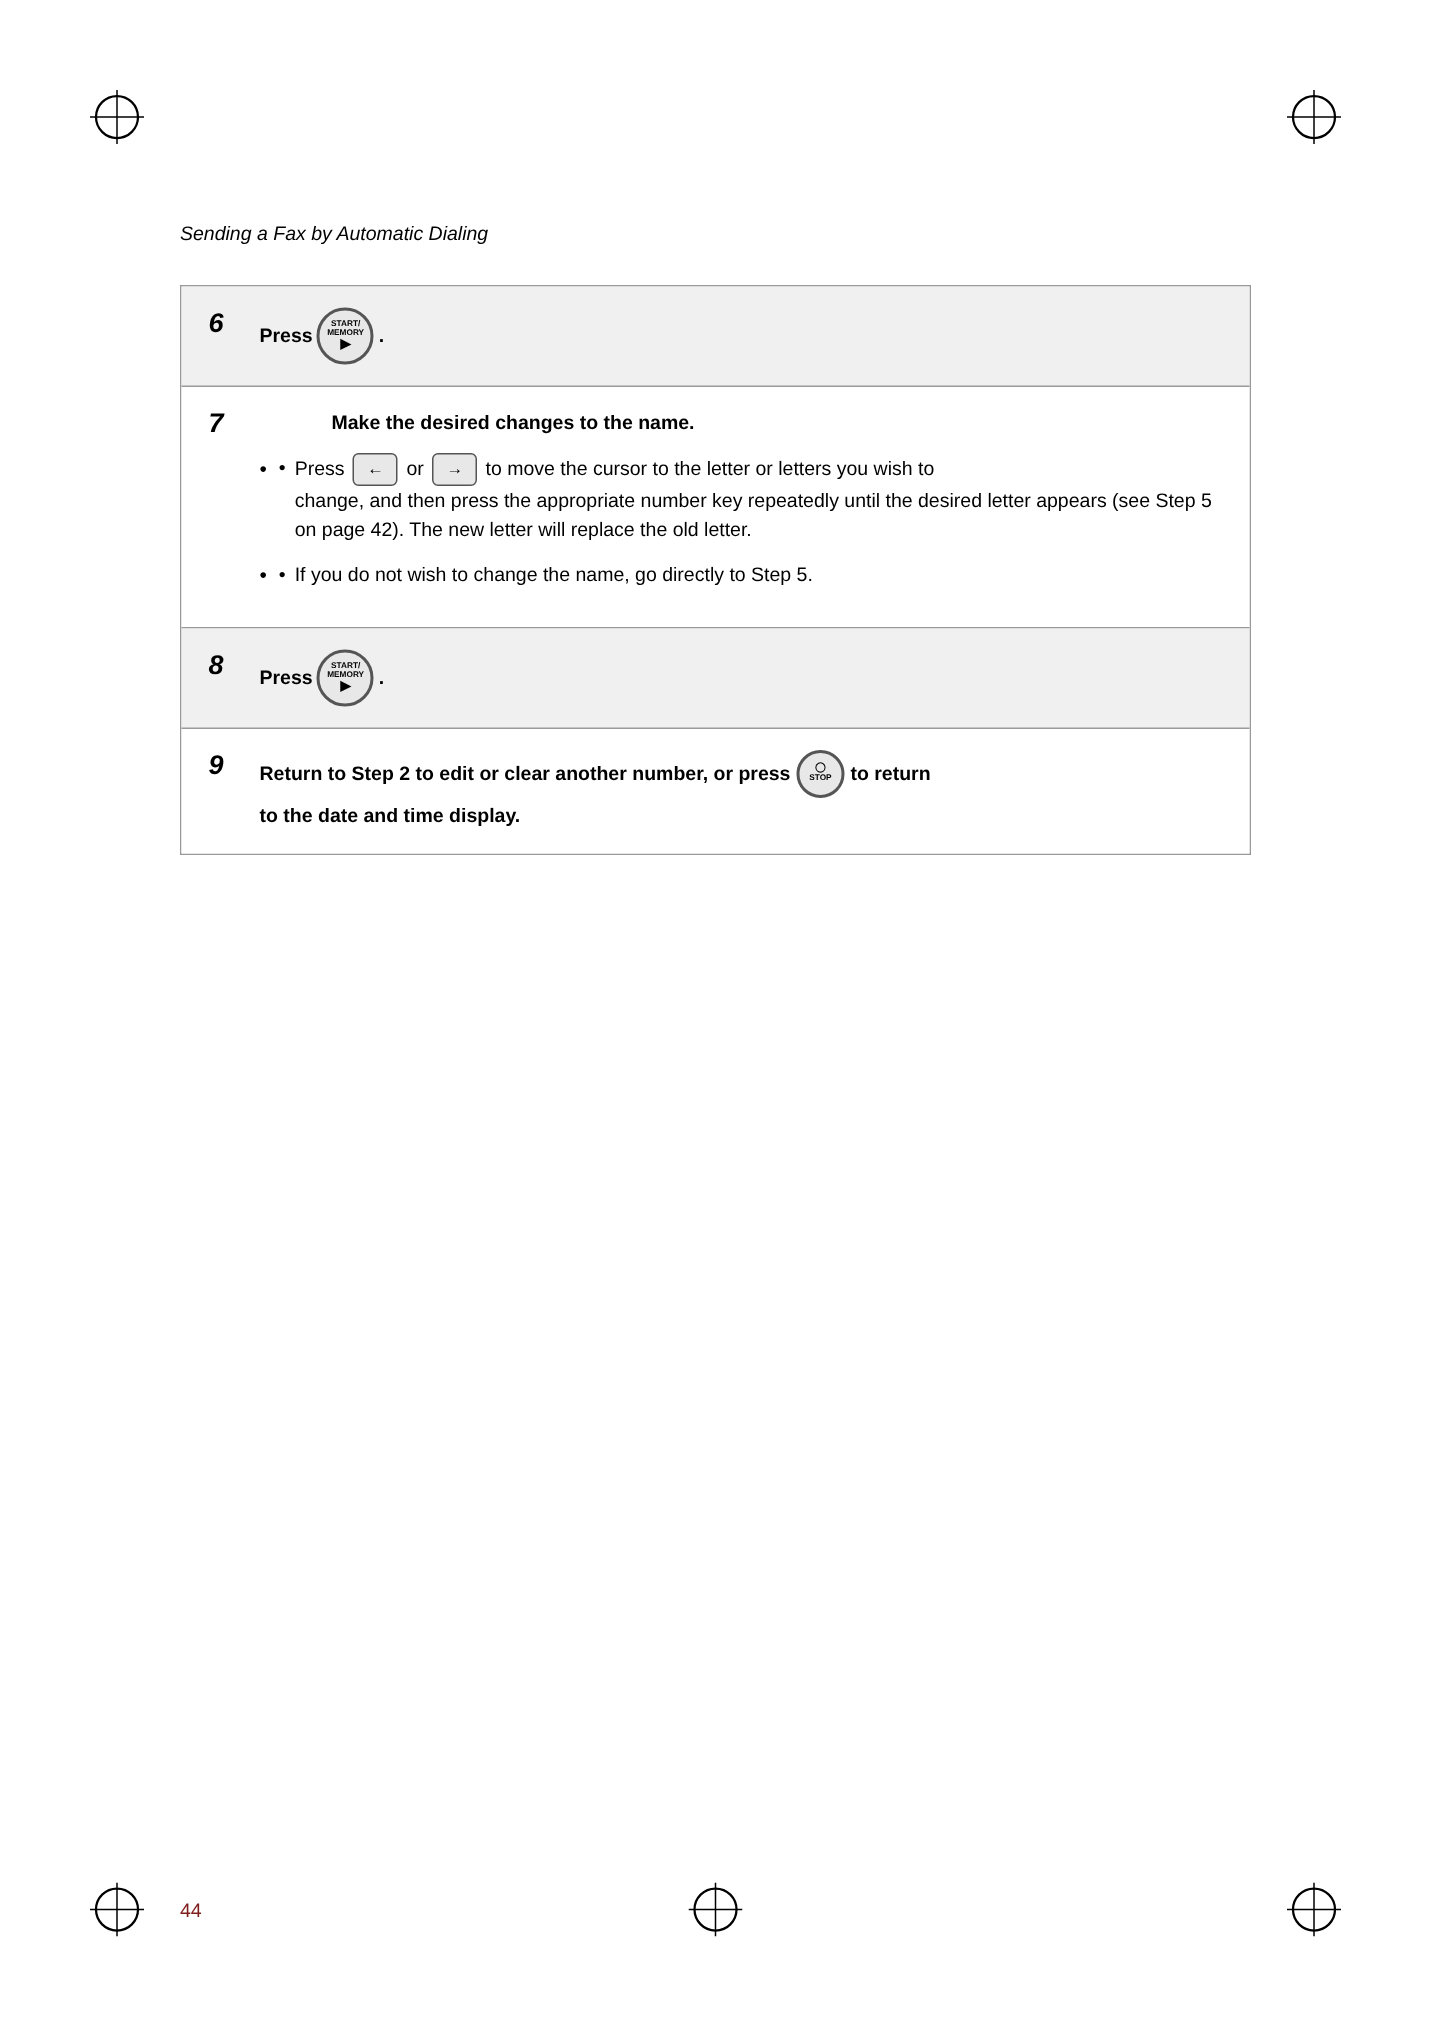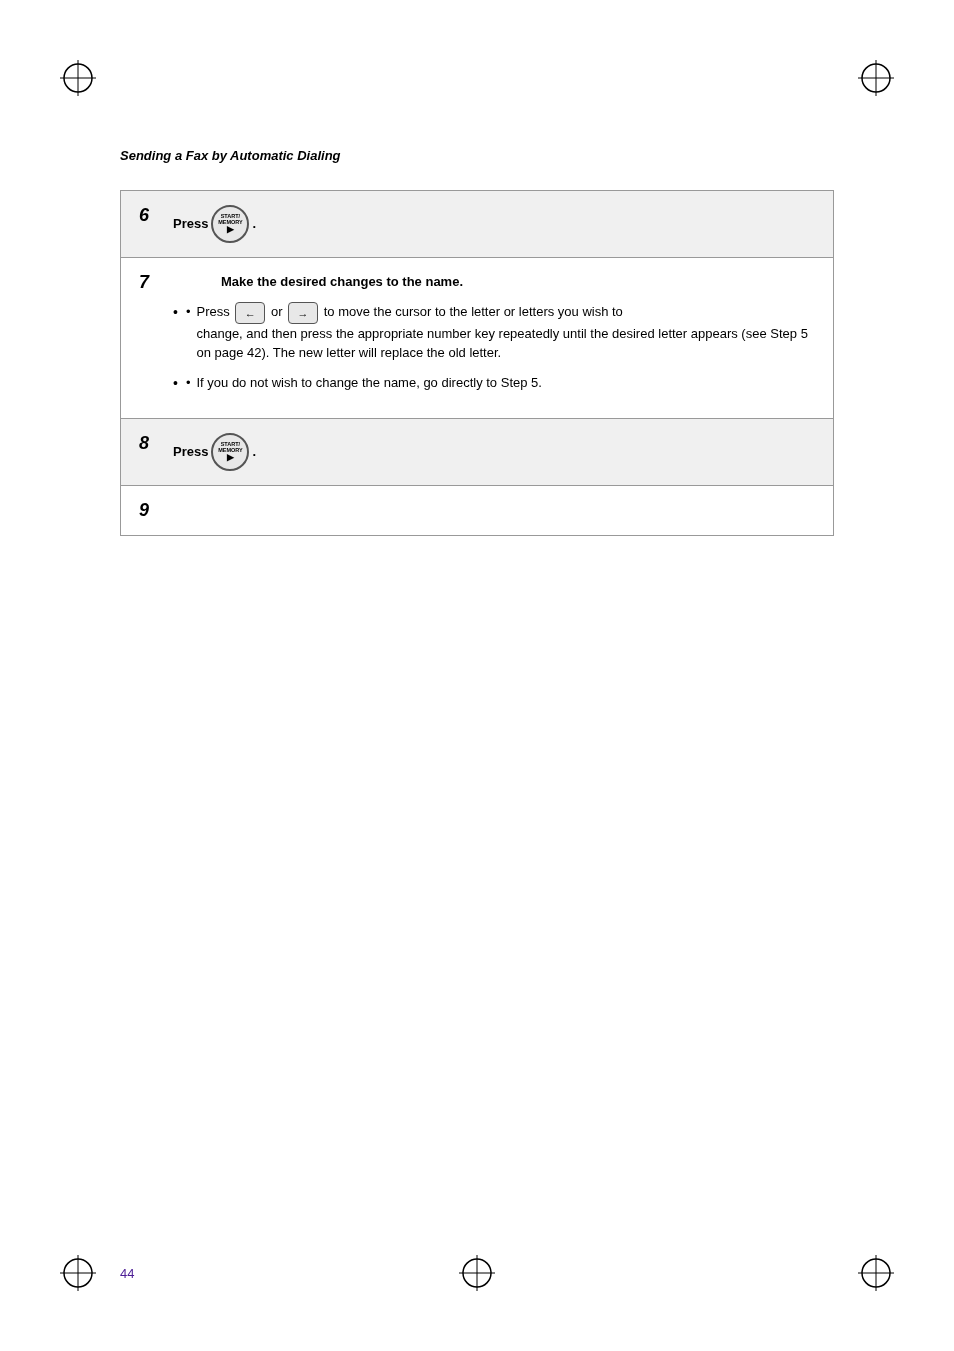--- a/index.html
+++ b/index.html
@@ -37,32 +37,31 @@
       width: 36px;
       height: 36px;
     }
 
     
     .page-number {
       position: absolute;
       bottom: 70px;
       left: 120px;
       font-size: 13px;
-      color: #4c1d95;
+      color: #7f1d1d;
     }
 
     
     .page-header {
       position: absolute;
       top: 148px;
       left: 120px;
       font-size: 13px;
       color: #000;
       font-style: italic;
-      font-weight: bold;
     }
 
     
     .content-box {
       position: absolute;
       top: 190px;
       left: 120px;
       right: 120px;
       border: 1px solid #999;
     }
@@ -296,15 +295,28 @@
             <span class="play-icon" style="font-size:9px;">▶</span>
           </span>
         </span>
         <span><b>.</b></span>
       </div>
     </div>
   </div>
 
   <div class="step-row white">
     <div class="step-number">9</div>
+    <div class="step-content">
+      <div class="step-inline-row" style="flex-wrap: wrap; line-height: 1.8;">
+        <span><b>Return to Step 2 to edit or clear another number, or press</b></span>
+        <span class="btn-stop" style="width:32px;height:32px;margin:0 4px;display:inline-flex;align-items:center;justify-content:center;border-radius:50%;border:2px solid #555;background:#e8e8e8;position:relative;vertical-align:middle;">
+          <span class="btn-stop-inner" style="position:static;transform:none;font-size:6.5px;font-weight:bold;text-align:center;line-height:1.2;">
+            <span style="display:block;">◯</span>
+            <span style="display:block;font-size:5.5px;">STOP</span>
+          </span>
+        </span>
+        <span><b>to return</b></span>
+        <span style="width:100%;display:block;"><b>to the date and time display.</b></span>
+      </div>
+    </div>
   </div>
 
 </div>
 
 </body></html>

